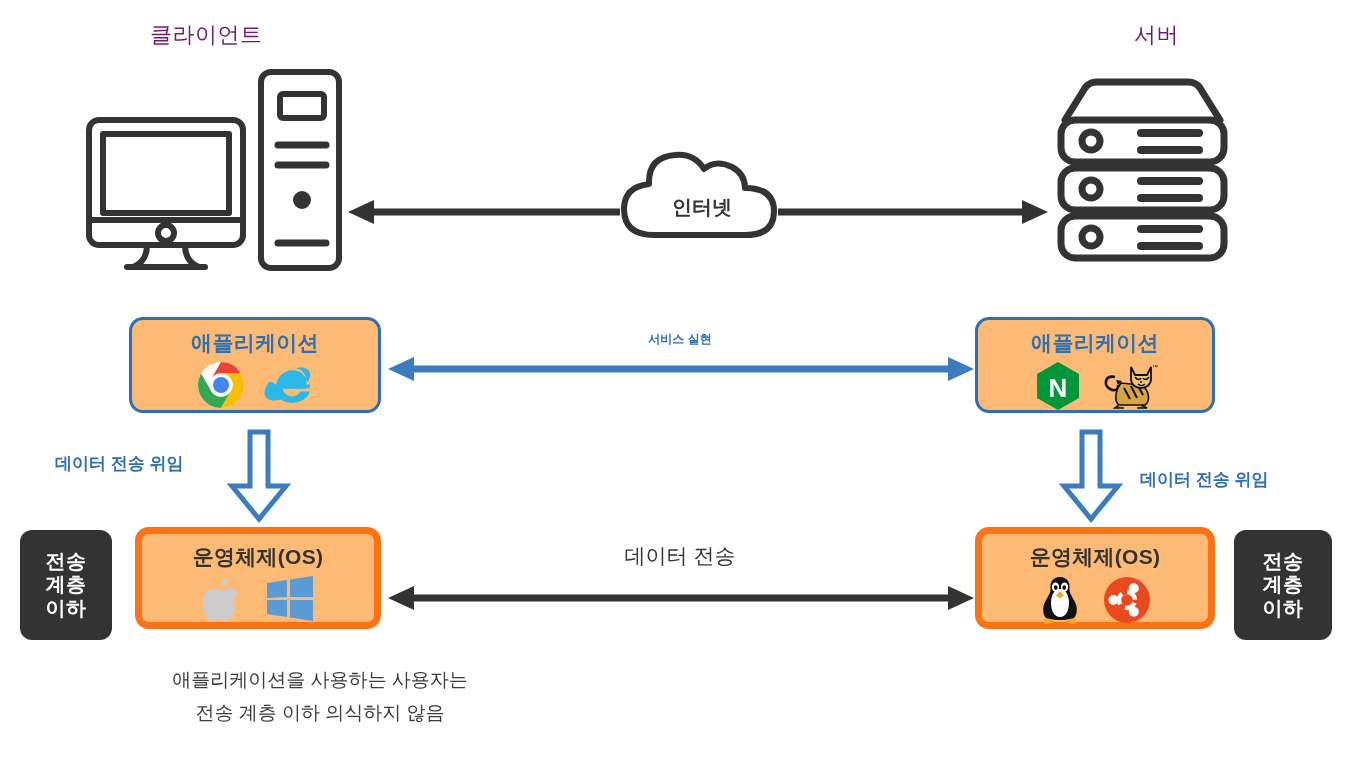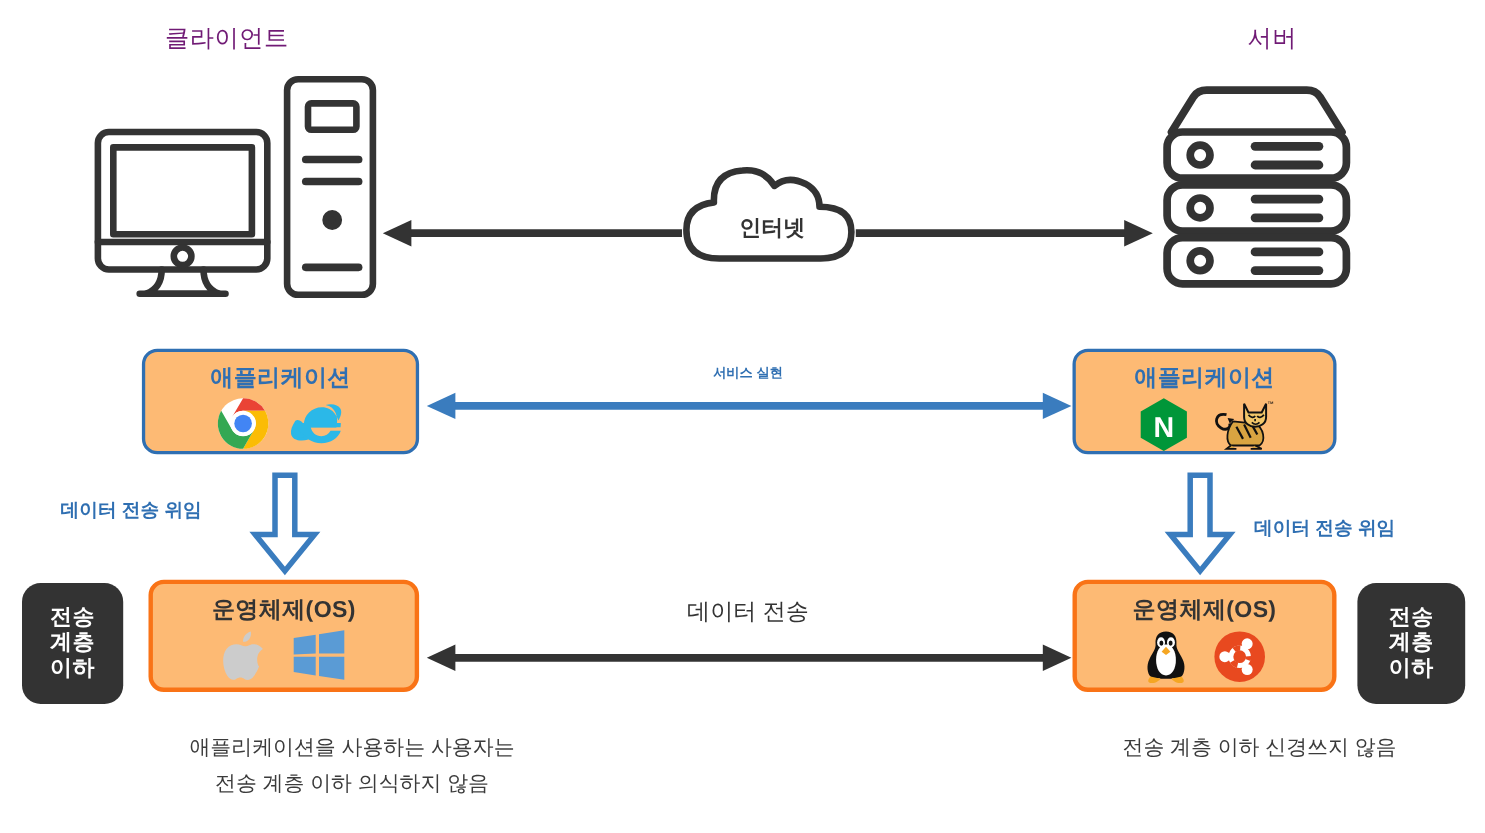--- a/index.html
+++ b/index.html
@@ -16,29 +16,29 @@
     font-size:22px;font-weight:400;color:#701a75;letter-spacing:.5px;
     white-space:nowrap;
     text-align:center;
   }
 
   
   .chip{
     border-radius:12px;color:#ffffff;font-weight:bold;font-size:20px;
     line-height:1.18;letter-spacing:.5px;
   }
-  .chip-dark{background:#333333;border-radius:17px;}
+  .chip-dark{background:#333333;}
 
   
   .card{
     background:#fdba74;border-radius:14px;box-sizing:border-box;
     display:flex;flex-direction:column;align-items:center;
   }
   .card-blue{border:3px solid #2f6fb2;}
-  .card-dark{border:4px solid #f97316;}
+  .card-dark{border:7px solid #f97316;}
   .card-title{font-weight:bold;font-size:21px;letter-spacing:.3px;margin-top:9px;}
   .card-title-blue{color:#2f6fb2;}
   .card-title-dark{color:#333333;}
   .logo-row{display:flex;align-items:center;justify-content:center;gap:16px;margin-top:4px;}
 
   
   .lbl-blue{color:#2f6fb2;font-weight:bold;font-size:12px;white-space:nowrap;}
   .lbl-dark{color:#333333;font-weight:normal;font-size:21px;white-space:nowrap;}
   .lbl-small-blue{color:#2f6fb2;font-weight:bold;font-size:17px;white-space:nowrap;}
 
@@ -304,14 +304,13 @@
   <span>전송
 계층
 이하</span>
 </div>
 
 <div class="abs caption" style="left:85px;top:663px;width:470px;">
   <div>애플리케이션을 사용하는 사용자는</div>
   <div>전송 계층 이하 의식하지 않음</div>
 </div>
 <div class="abs caption" style="left:945px;top:663px;width:400px;">
-  <div>전송 계층 이하 신경쓰지 않음</div>
 </div>
 
 </body></html>

